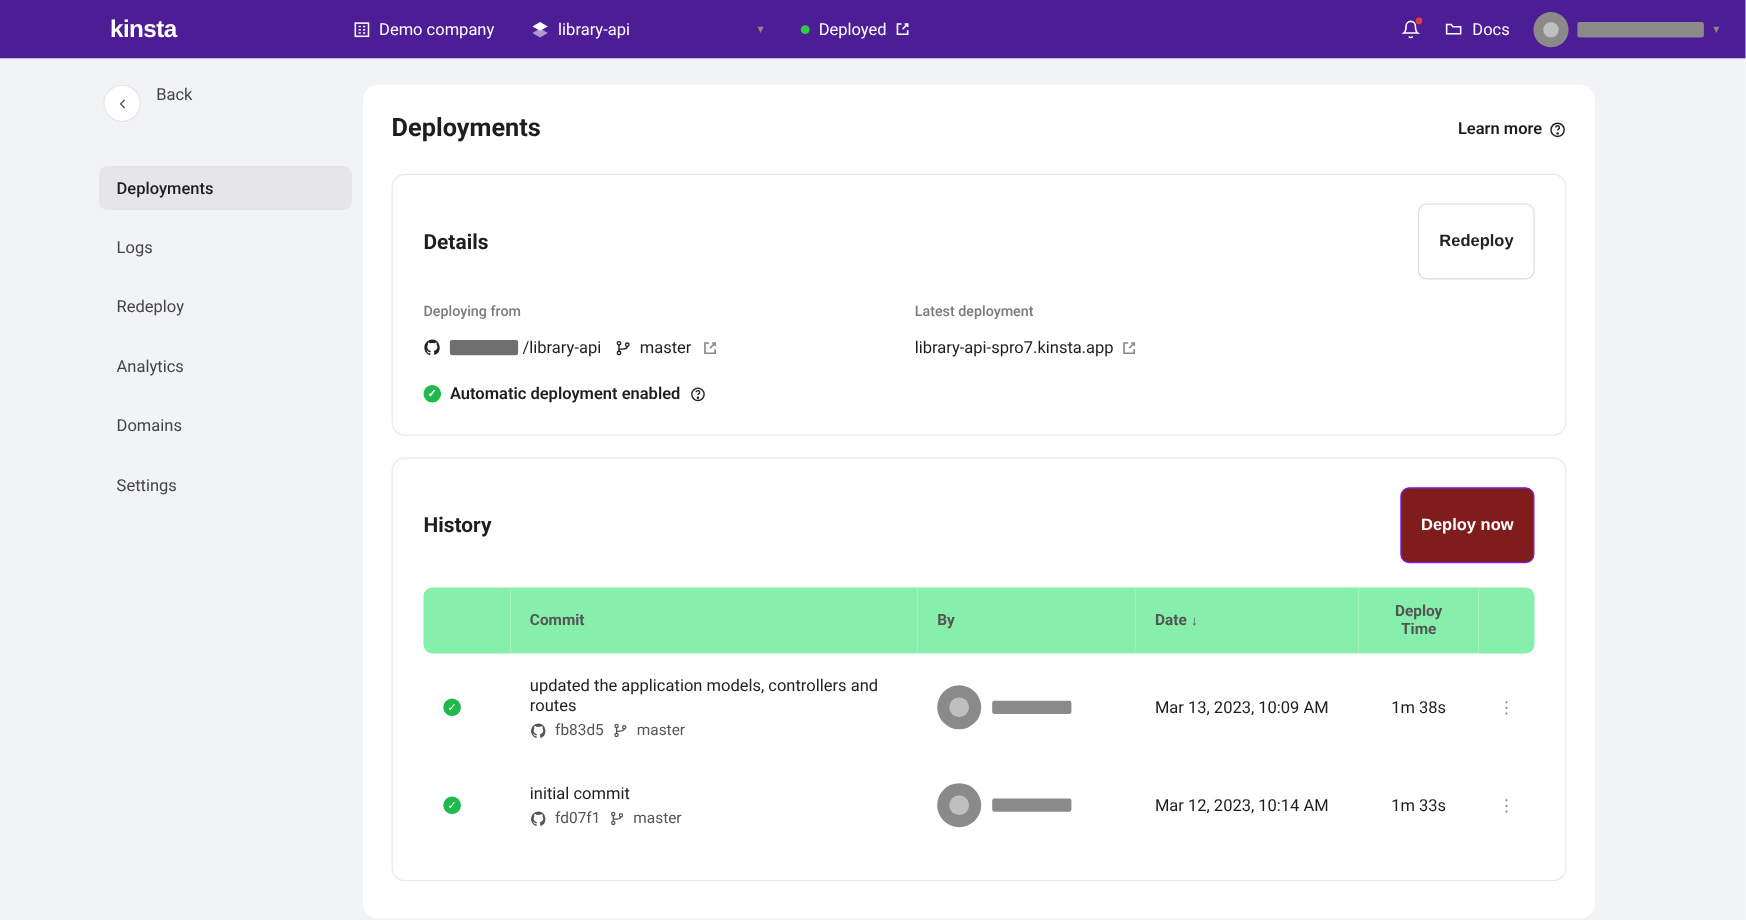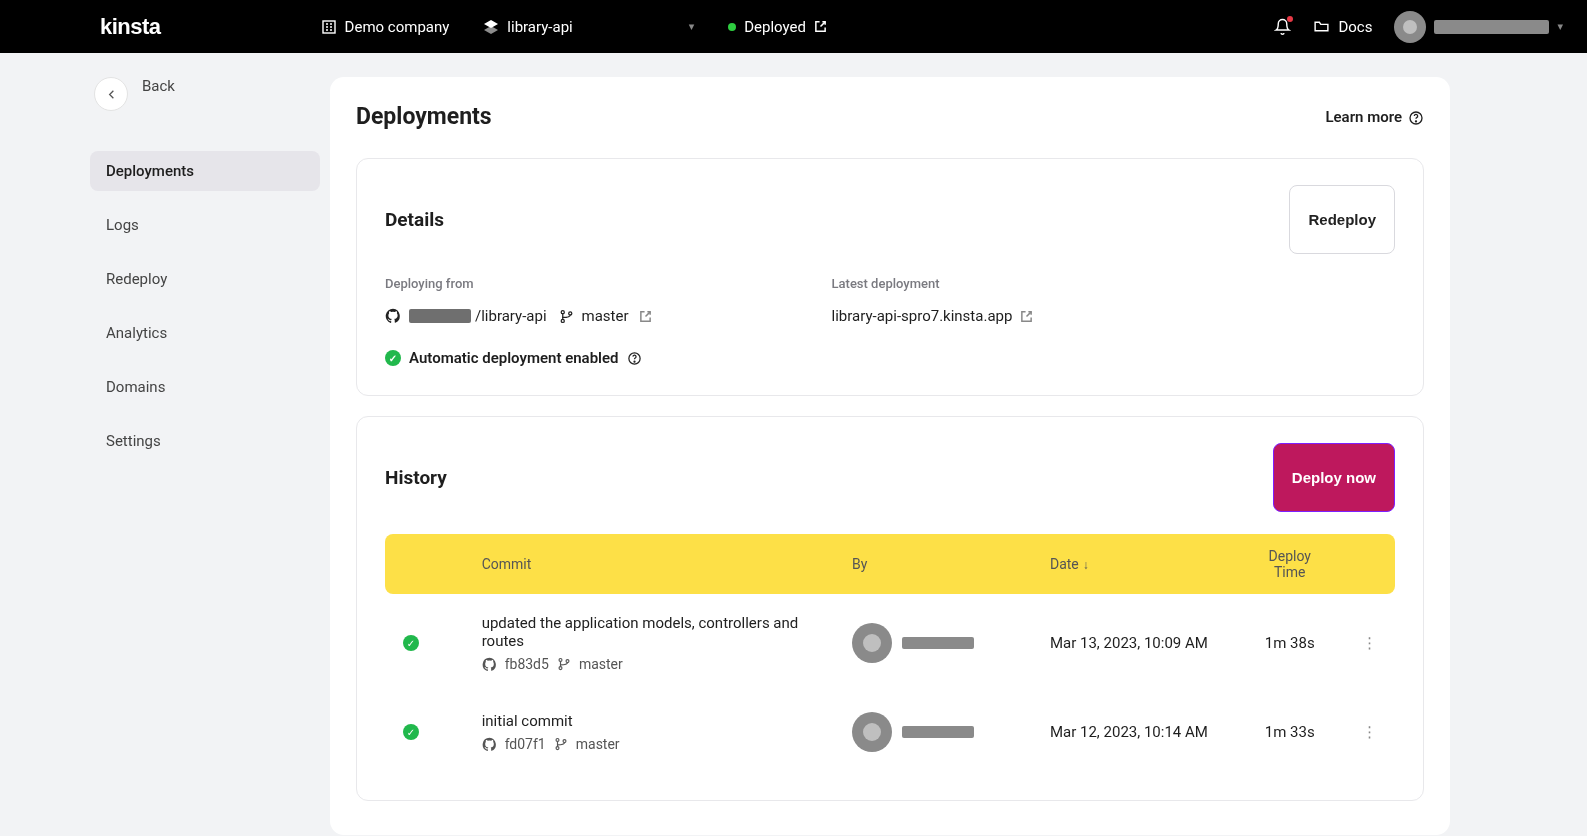--- a/index.html
+++ b/index.html
@@ -6,21 +6,21 @@
   body {
     font-family: -apple-system, BlinkMacSystemFont, "Segoe UI", Roboto, Helvetica, Arial, sans-serif;
     background: #f2f3f5;
     color: #1e1e1e;
     font-size: 14px;
   }
 
   
   .topbar {
     height: 53px;
-    background: #000000;
+    background: #4c1d95;
     display: flex;
     align-items: center;
     padding: 0 24px 0 100px;
     color: #fff;
   }
   .logo {
     font-weight: 800;
     font-size: 22px;
     letter-spacing: -0.5px;
     font-family: "Segoe UI", Arial, sans-serif;
@@ -84,37 +84,37 @@
     margin: 20px 26px 0; border:1px solid #e8e8eb; border-radius:12px;
     padding: 26px 28px 28px;
   }
   .card-head { display:flex; justify-content:space-between; align-items:center; margin-bottom: 22px; }
   .h2 { font-size:19px; font-weight:700; }
   .btn {
     border:1px solid #d9d9de; background:#fff; color:#222; font-weight:600;
     font-size:15px; padding: 25px 18px; border-radius:8px; cursor:pointer;
   }
   .btn-primary {
-    background:#be185d; border-color:#7d1fff; color:#fff;
+    background:#7f1d1d; border-color:#7d1fff; color:#fff;
   }
 
   .detail-cols { display:flex; gap: 180px; }
   .detail-label { font-size:13px; color:#7a7a80; font-weight:500; margin-bottom: 16px; }
   .detail-val { font-size:15px; display:flex; align-items:center; gap:8px; }
   .redact-sm { display:inline-block; width:62px; height:14px; background:#6f6f6f; border-radius:2px; margin-right:-4px;}
   .auto-row { margin-top: 24px; display:flex; align-items:center; gap:8px; font-weight:600; font-size:15px;}
   .green-check {
     width:16px; height:16px; border-radius:50%; background:#21b84c; display:flex;
     align-items:center; justify-content:center; color:#fff; font-size:10px;
   }
 
   
   .tbl { width:100%; border-collapse:collapse; }
   .tbl thead th {
-    background:#fde047; font-weight:400; color:#555; font-size:14px;
+    background:#86efac; font-weight:700; color:#555; font-size:14px;
     padding: 14px 18px; text-align:left;
   }
   .tbl thead th:first-child { border-top-left-radius:8px; border-bottom-left-radius:8px; width:80px;}
   .tbl thead th:last-child { border-top-right-radius:8px; border-bottom-right-radius:8px; width:50px;}
   .col-commit { width: 380px; }
   .col-by { width: 200px; }
   .col-date { width: 210px; }
   .col-time { width: 110px; text-align:center !important; }
   .tbl tbody td { padding: 20px 18px; vertical-align: middle; font-size:15px; }
   .commit-msg { font-size:15px; margin-bottom:6px; color:#222; }

